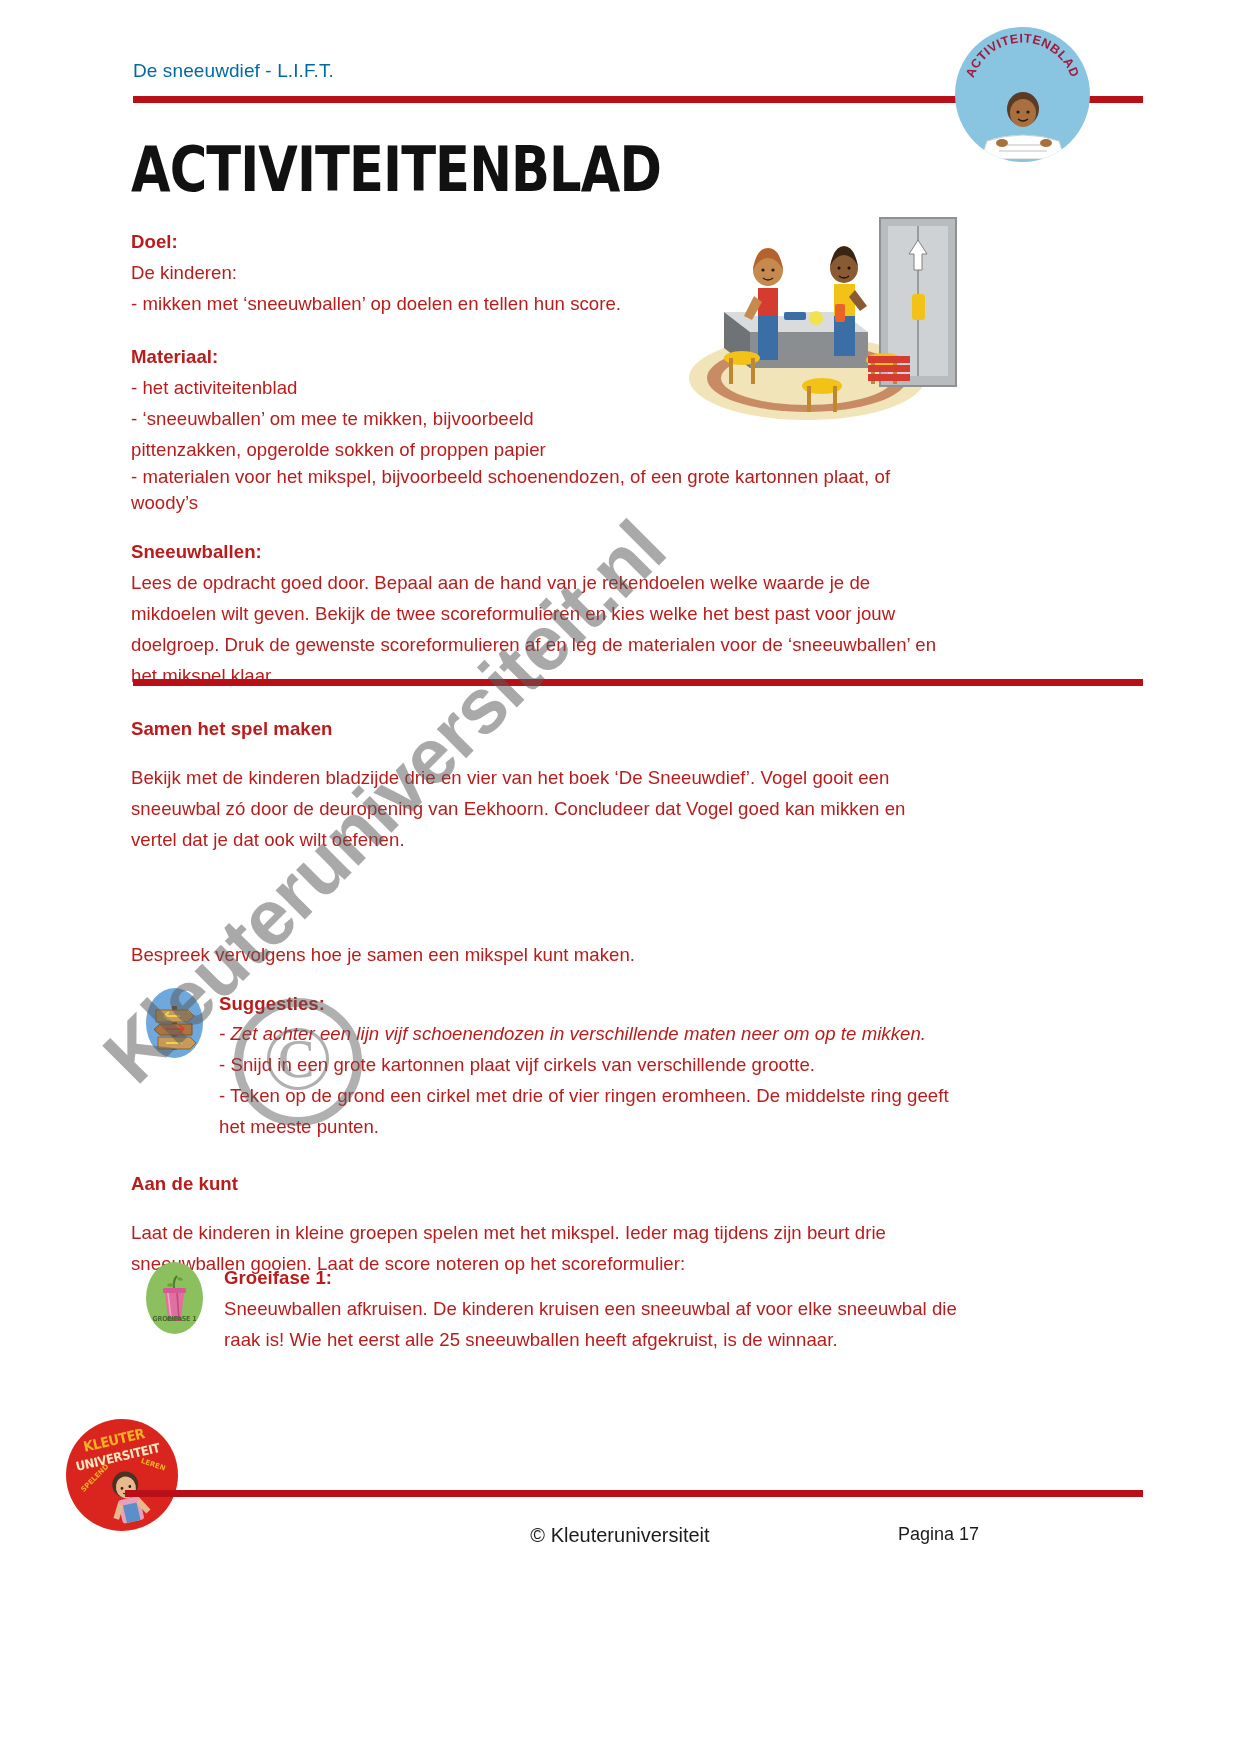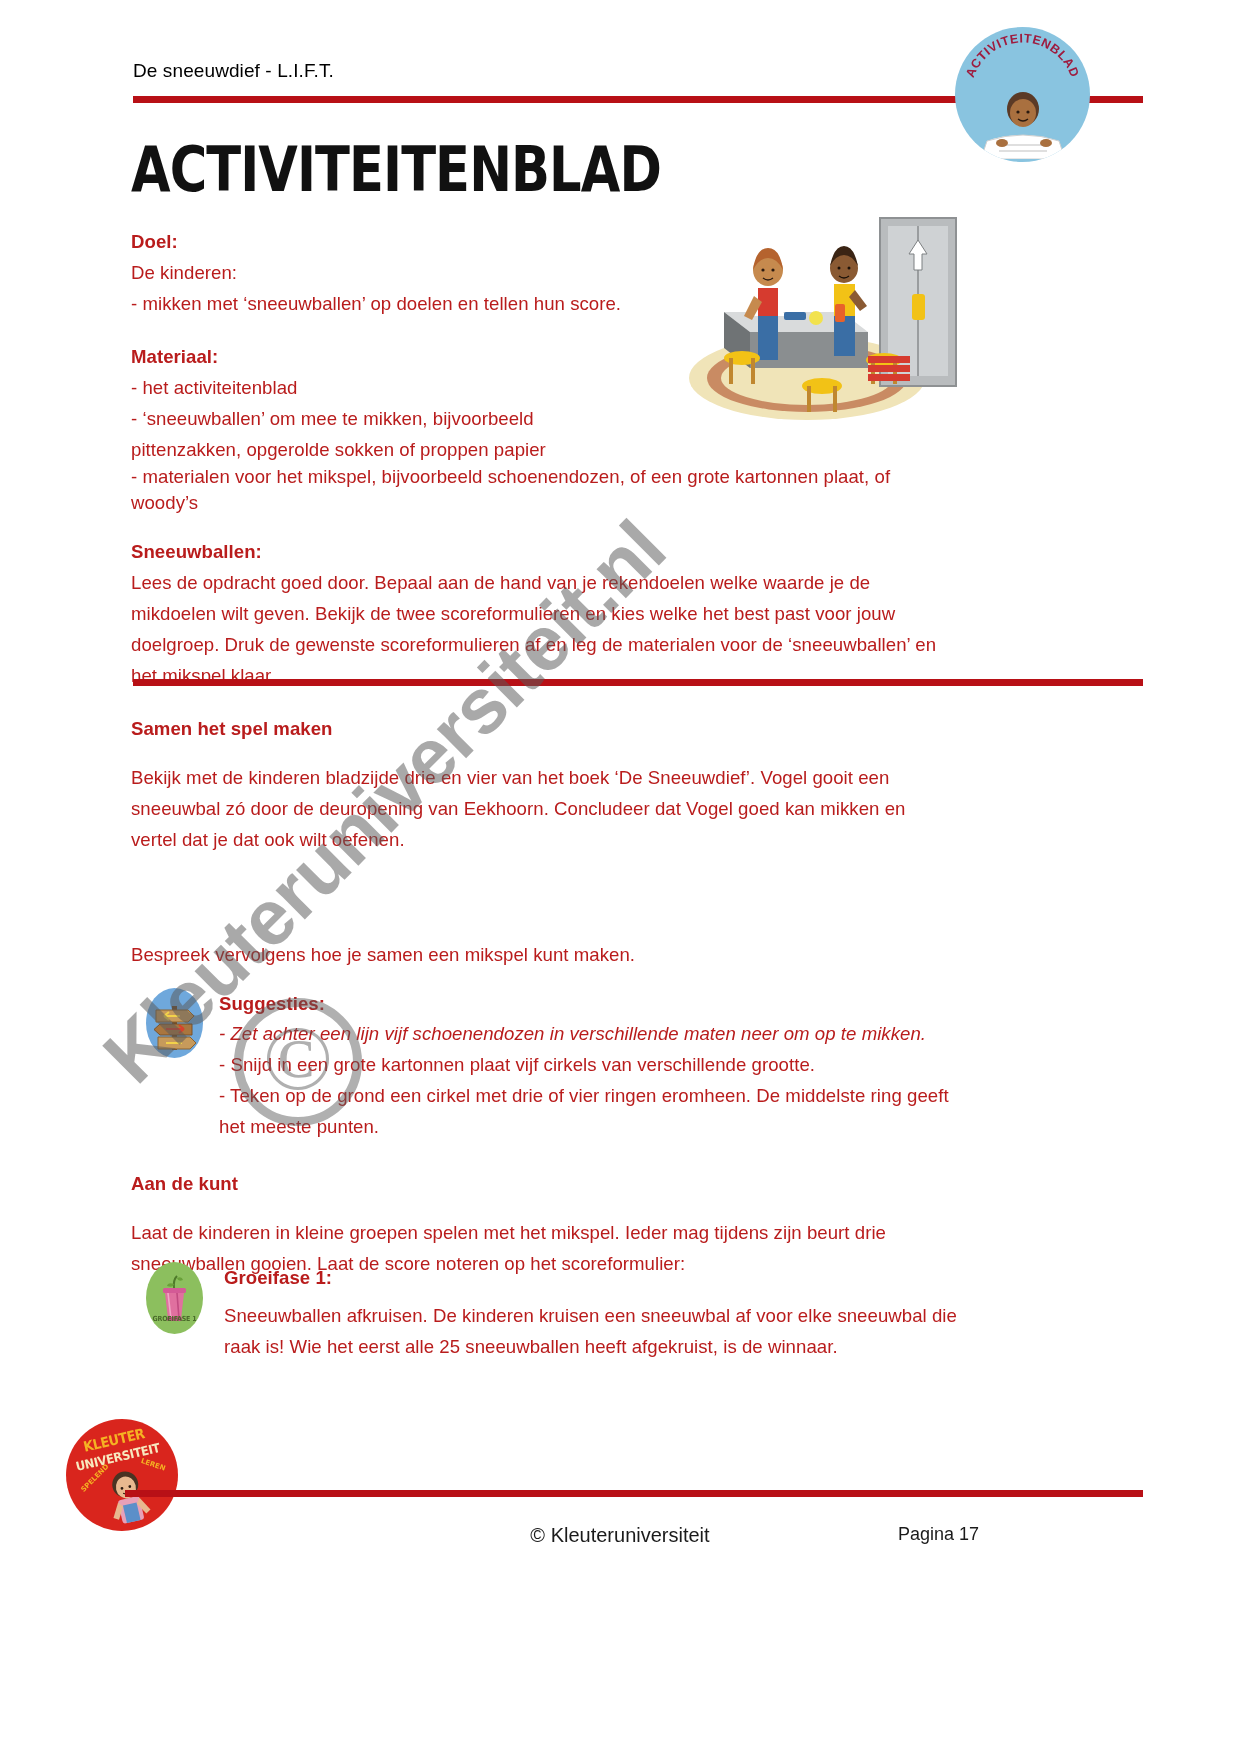--- a/index.html
+++ b/index.html
@@ -24,21 +24,21 @@
     background: #ffffff;
   }
 
   
   .header-title {
     position: absolute;
     left: 133px;
     top: 60px;
     font-size: 19px;
     letter-spacing: 0.1px;
-    color: #000000;
+    color: #0369a1;
     white-space: nowrap;
   }
   .header-rule {
     position: absolute;
     left: 133px;
     top: 96px;
     width: 1010px;
     height: 7px;
     background: #b81016;
   }
@@ -413,21 +413,21 @@
       <path d="M28 22 q-6 -2 -7 2 q6 2 7 -2 z" fill="#6aa03a"></path>
       <rect x="17" y="26" width="23" height="5" rx="1.5" fill="#d45a96"></rect>
       <path d="M19 31 l19 0 l-3 26 l-13 0 z" fill="#e0709f"></path>
       <path d="M22 31 l3 26" stroke="#f0a7c6" stroke-width="1.6"></path>
       <path d="M31 31 l2 26" stroke="#c14b81" stroke-width="1.6"></path>
       <rect x="21" y="55" width="15" height="4" rx="1.5" fill="#c14b81"></rect>
     </svg>
     <div class="gf-label">GROEIFASE 1</div>
   </div>
   <div class="tx b" style="left:224px; top:1262px; width:600px;">Groeifase 1:</div>
-  <div class="tx" style="left:224px; top:1293px; width:750px;margin-top:7px;">Sneeuwballen afkruisen. De kinderen kruisen een sneeuwbal af voor elke sneeuwbal die raak is! Wie het eerst alle 25 sneeuwballen heeft afgekruist, is de winnaar.</div>
+  <div class="tx" style="left:224px; top:1293px; width:750px;">Sneeuwballen afkruisen. De kinderen kruisen een sneeuwbal af voor elke sneeuwbal die raak is! Wie het eerst alle 25 sneeuwballen heeft afgekruist, is de winnaar.</div>
 
   <div class="logo-kleuter">
     <div class="lk-top">KLEUTER</div>
     <div class="lk-sub">UNIVERSITEIT</div>
     <div class="lk-small-l">SPELEND</div>
     <div class="lk-small-r">LEREN</div>
     <svg class="logo-kid" viewBox="0 0 62 62">
       <ellipse cx="31" cy="18" rx="13" ry="13" fill="#4a3322"></ellipse>
       <ellipse cx="31" cy="21" rx="10" ry="11" fill="#e8b98f"></ellipse>
       <circle cx="27" cy="21" r="1.4" fill="#2a1a10"></circle>

